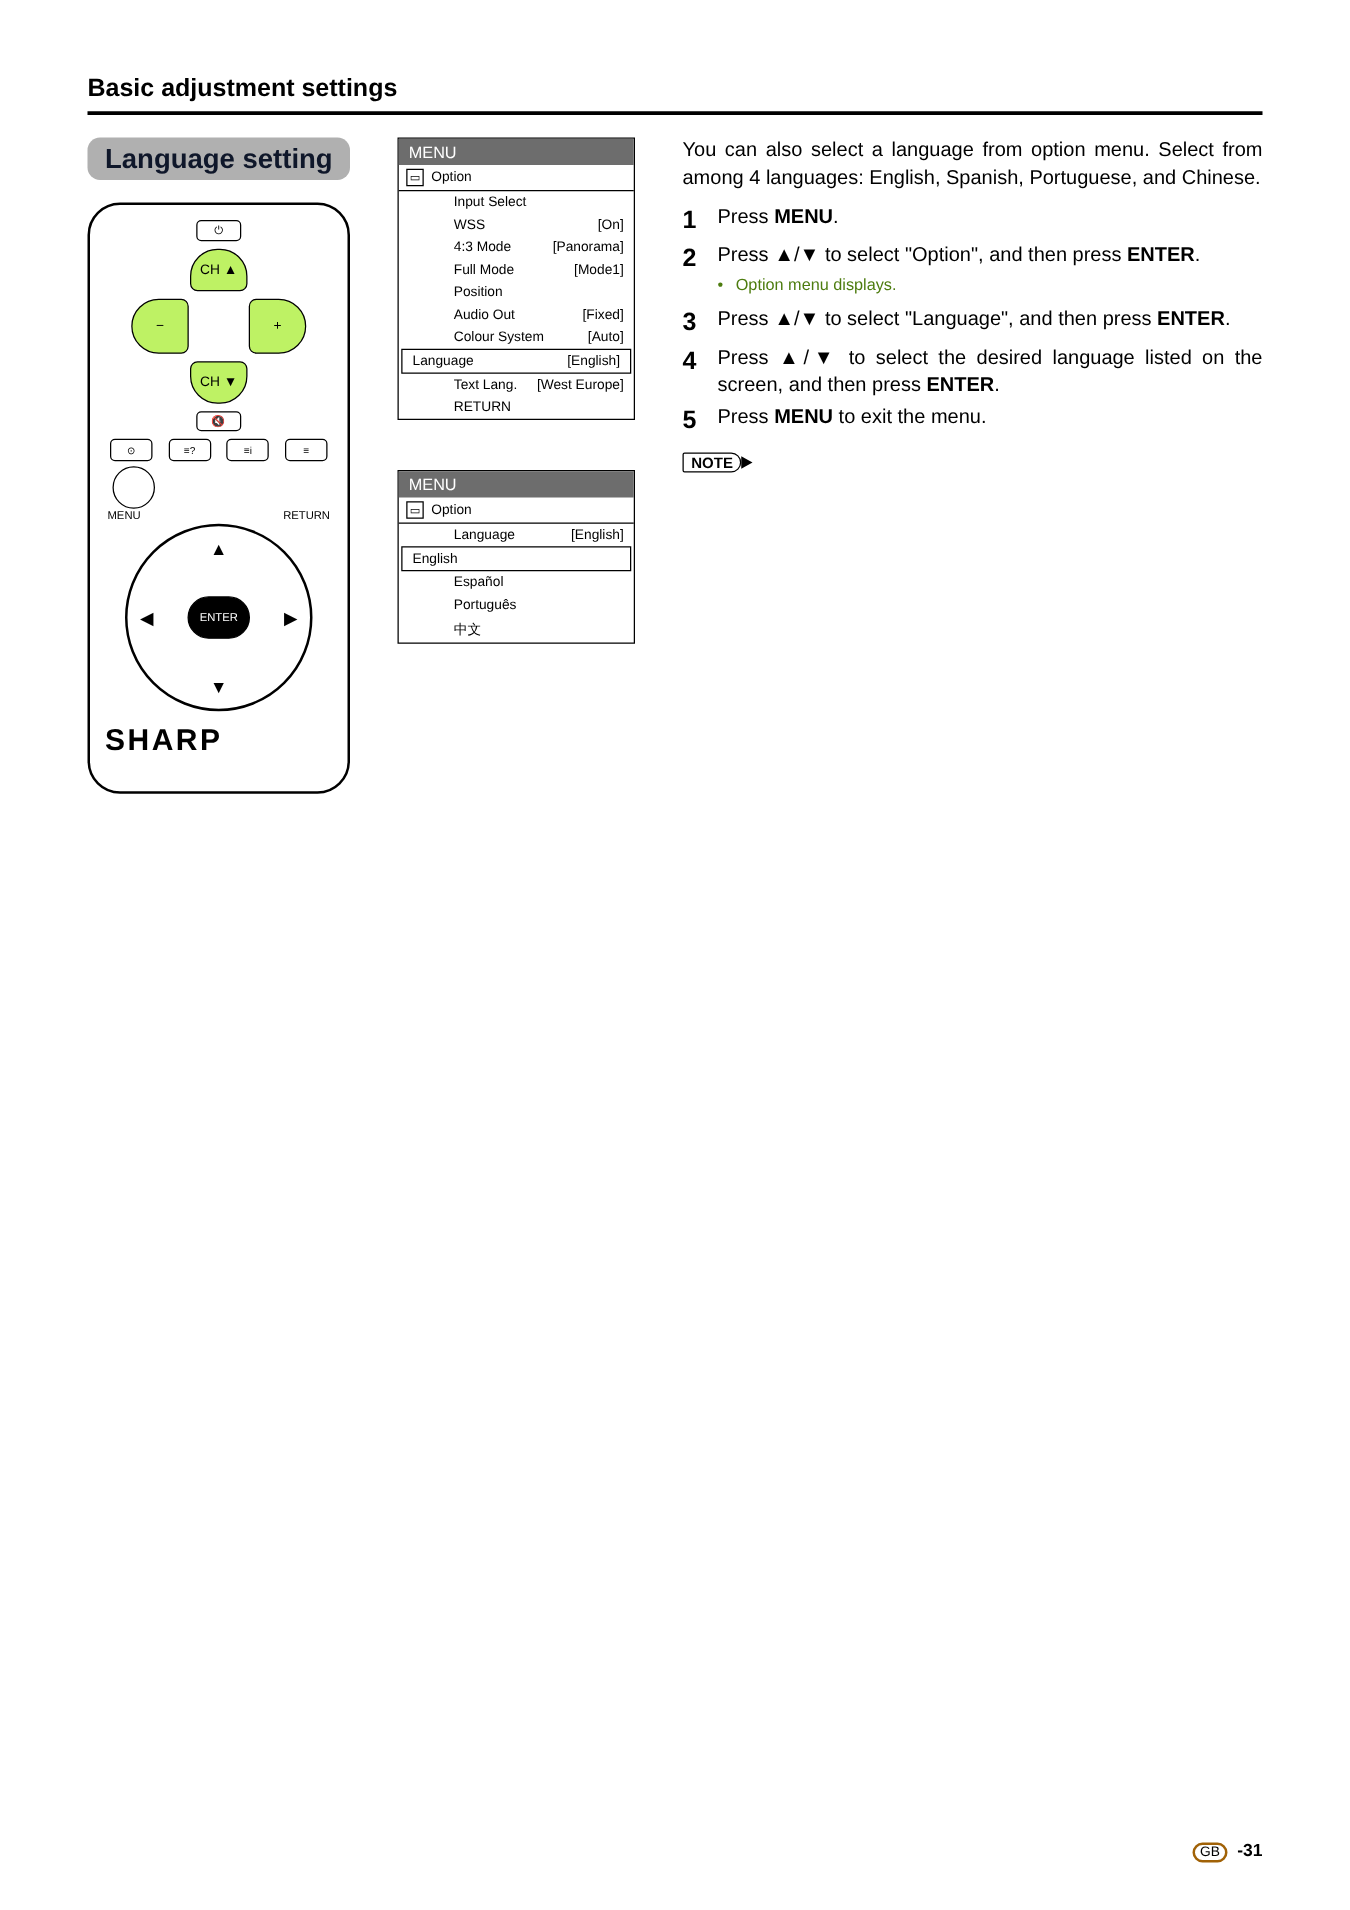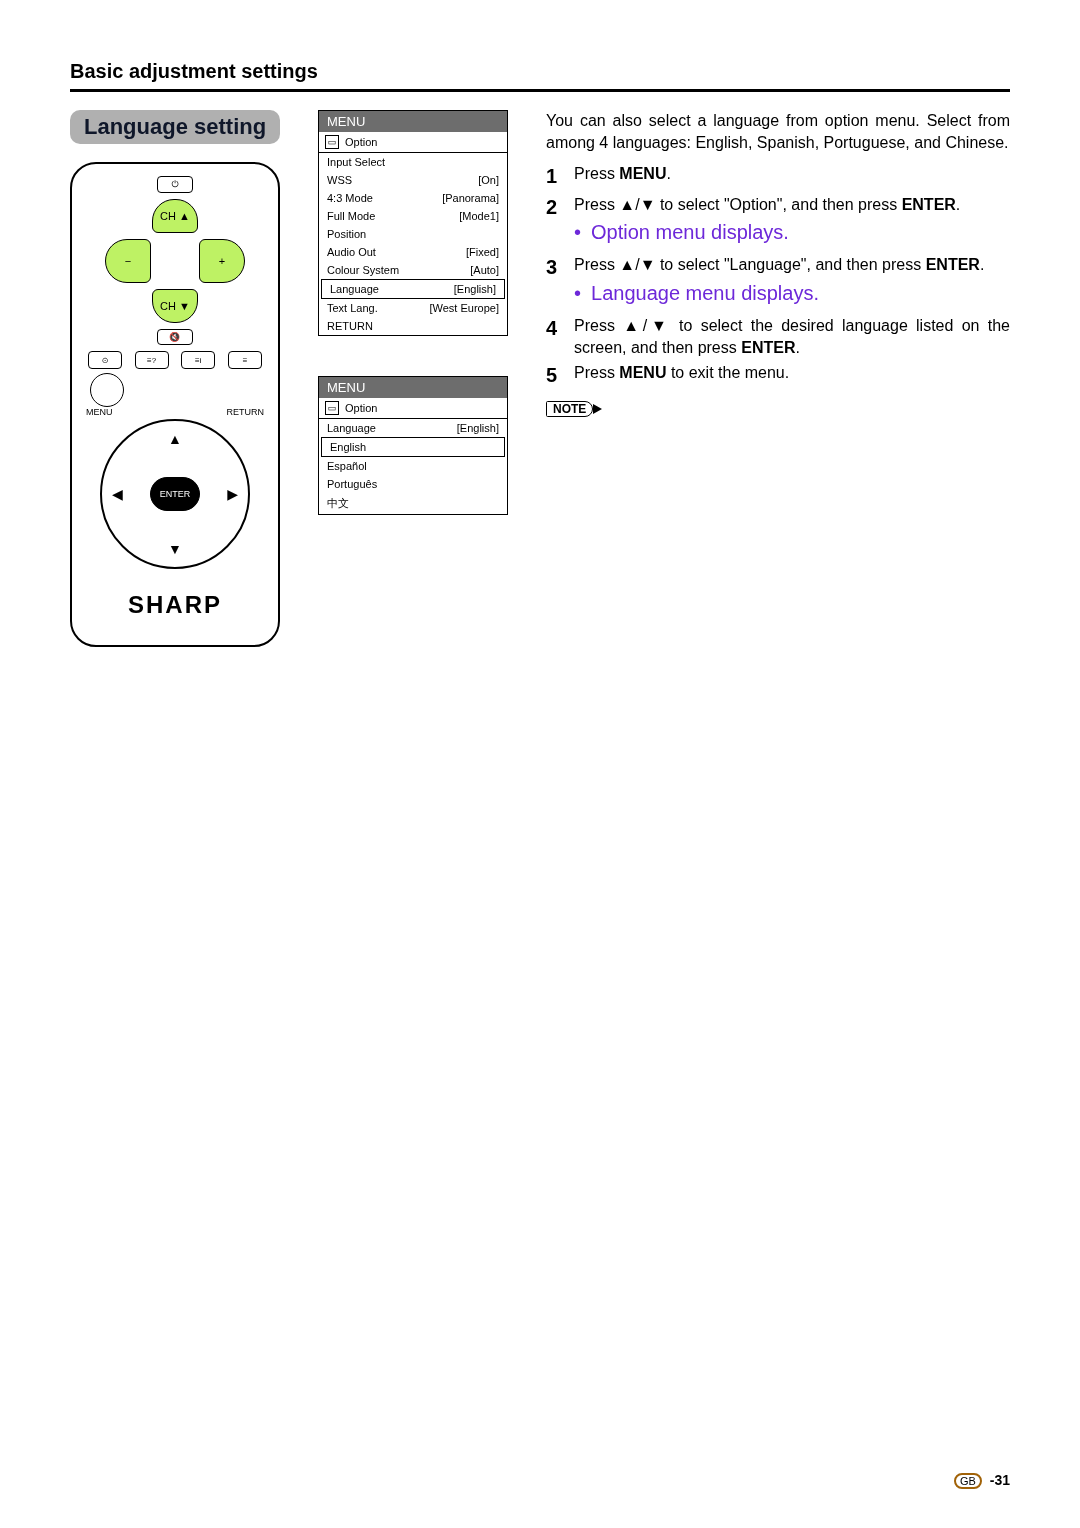--- a/index.html
+++ b/index.html
@@ -78,55 +78,56 @@
     position:absolute; top:50%; left:50%; transform:translate(-50%,-50%);
     width:50px; height:34px; border:1.5px solid #000; border-radius:17px;
     background:#000; color:#fff; font-size:9px; display:flex; align-items:center; justify-content:center;
   }
   .dpad .arrow { position:absolute; font-size:14px; }
   .dpad .up { top:10px; left:50%; transform:translateX(-50%);}
   .dpad .down { bottom:10px; left:50%; transform:translateX(-50%);}
   .dpad .left { left:10px; top:50%; transform:translateY(-50%);}
   .dpad .right{ right:10px; top:50%; transform:translateY(-50%);}
   .logo {
-    text-align:center; font-weight:900; font-size:24px; letter-spacing:2px; margin-top:22px;
+    font-weight:900; font-size:24px; letter-spacing:2px; margin-top:10px;
     font-family: Arial, sans-serif;
   }
 
   
   .menu-box {
     width: 190px;
     border: 1.5px solid #000;
     background:#fff;
   }
   .menu-title {
     background:#6d6d6d; color:#fff; font-size:13px; padding:3px 8px; font-weight:normal;
   }
   .menu-sub {
     display:flex; align-items:center; gap:6px; border-bottom:1px solid #000;
     font-size:11px; padding:3px 6px;
   }
   .menu-line {
     display:flex; justify-content:space-between; font-size:11px;
     padding:3px 8px;
+    margin-left:36px;
   }
   .menu-line.hl { border:1.5px solid #000; margin:0 2px;}
   .opt-icon {
     width:14px; height:14px; border:1px solid #000; display:inline-flex; align-items:center; justify-content:center; font-size:9px;
   }
 
   
   .intro { font-size:16px; line-height:1.4; text-align:justify; margin-bottom:8px;}
   .steps { list-style:none; }
   .steps li { display:flex; gap:10px; margin:4px 0; font-size:16px; line-height:1.35; text-align:justify;}
   .step-num { font-size:20px; font-weight:bold; min-width:18px;}
   .step-body { flex:1; }
   .sub-bullet { list-style:none; margin:2px 0 4px 0;}
   .sub-bullet li::before { content:"• "; }
-  .sub-bullet li { font-size:20px; color:#6d28d9; }
+  .sub-bullet li { font-size:13px; color:#4d7c0f; }
   .note-tag {
     display:inline-block; border:1.5px solid #000; font-size:12px; font-weight:bold;
     padding:0 6px 0 6px; position:relative; margin-top:8px;
     border-radius:2px 10px 10px 2px;
   }
   .note-tag::after{
     content:""; position:absolute; right:-10px; top:50%; transform:translateY(-50%);
     border-left:9px solid #000; border-top:5px solid transparent; border-bottom:5px solid transparent;
   }
   .note-line { font-size:15px; margin-top:4px;}
@@ -292,23 +293,20 @@
           <span>Press ▲/▼ to select "Option", and then press </span><span class="bold">ENTER</span><span>.</span>
           <ul class="sub-bullet">
               <li>Option menu displays.</li>
             </ul>
         </span>
       </li>
       <li>
         <span class="step-num">3</span>
         <span class="step-body">
           <span>Press ▲/▼ to select "Language", and then press </span><span class="bold">ENTER</span><span>.</span>
-          <ul class="sub-bullet">
-              <li>Language menu displays.</li>
-            </ul>
         </span>
       </li>
       <li>
         <span class="step-num">4</span>
         <span class="step-body">
           <span>Press ▲/▼ to select the desired language listed on the screen, and then press </span><span class="bold">ENTER</span><span>.</span>
         </span>
       </li>
       <li>
         <span class="step-num">5</span>

